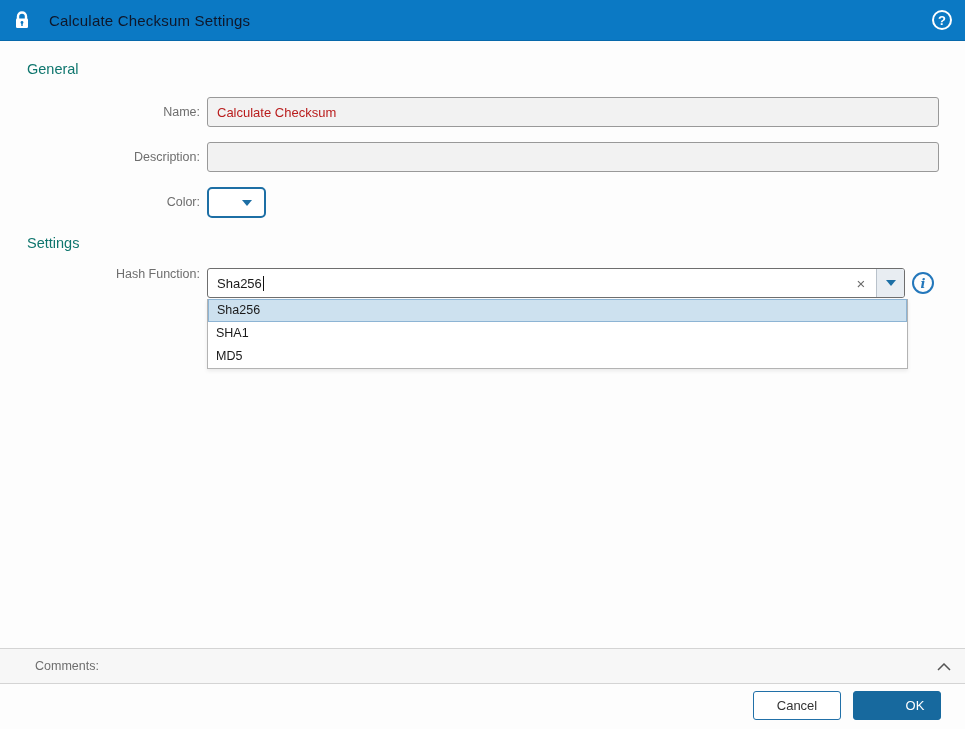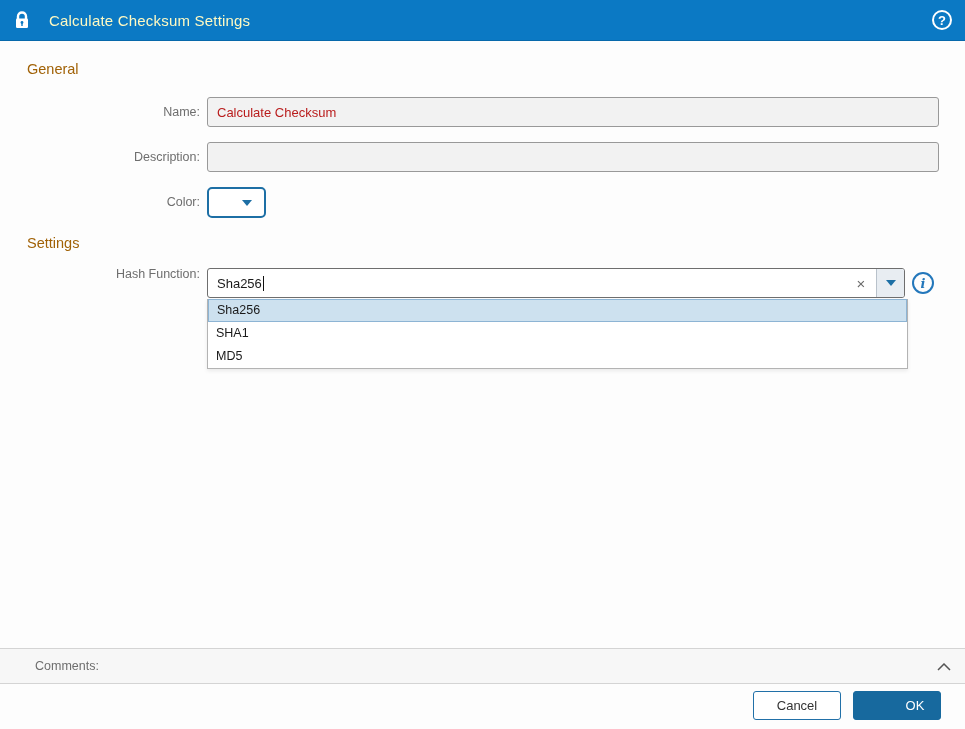--- a/index.html
+++ b/index.html
@@ -14,32 +14,32 @@
   .dialog { position: absolute; left: 0; top: 0; width: 965px; height: 729px; }
 
   
   .titlebar {
     position: absolute; left: 0; top: 0; width: 965px; height: 41px;
     background: #0b79c4; border-bottom: 1px solid #0769ab;
     display: flex; align-items: center;
   }
   .titlebar .lock { width: 16px; height: 18px; margin-left: 14px; display: inline-block; }
   .titlebar .title {
-    color: #fef9c3; font-size: 15px; margin-left: 19px; letter-spacing: .2px;
+    color: #0f172a; font-size: 15px; margin-left: 19px; letter-spacing: .2px;
   }
   .help-circle {
     position: absolute; right: 13px; top: 10px; width: 20px; height: 20px;
     border: 2px solid #ffffff; border-radius: 50%;
     color: #ffffff; font-size: 13px; font-weight: bold;
     display: flex; align-items: center; justify-content: center; cursor: pointer;
   }
 
   
   .section-header {
-    position: absolute; left: 27px; font-size: 14.5px; color: #a16207;
+    position: absolute; left: 27px; font-size: 14.5px; color: #0f766e;
   }
   .section-general { top: 61px; }
   .section-settings { top: 235px; }
 
   
   .field-label {
     position: absolute; left: 0; width: 200px; text-align: right;
     font-size: 12.5px; color: #6e6e6e; line-height: 30px;
   }
   .lbl-name { top: 97px; padding-left: 40px; }

